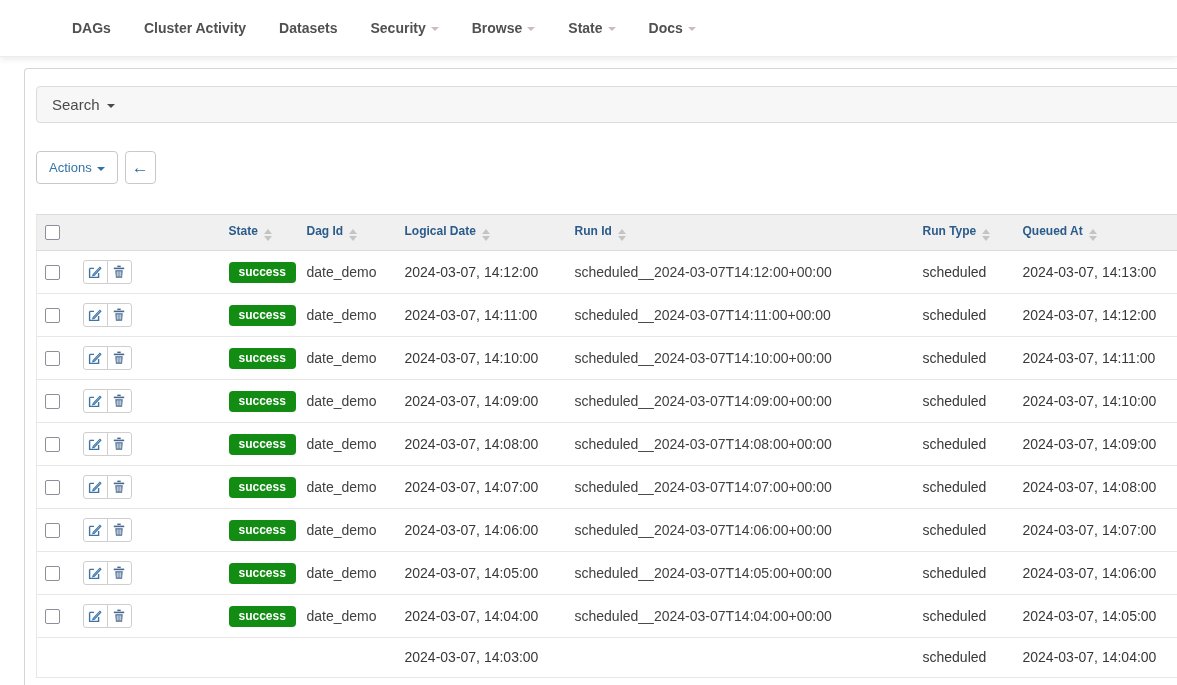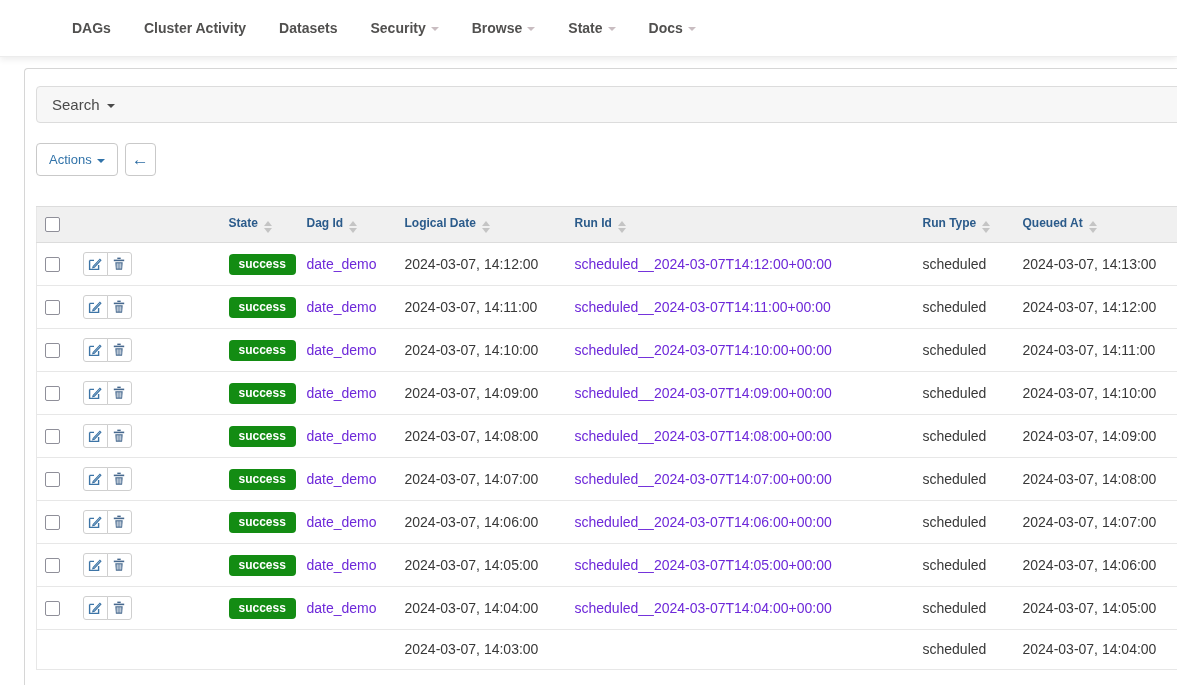--- a/index.html
+++ b/index.html
@@ -23,21 +23,21 @@
            border-bottom: none; border-radius: 4px 0 0 0; background: #fff; min-height: 630px; }
   .panel-heading { background: #e4e4e4; padding: 11px 14px; font-size: 18px; color: #474747;
                    border-bottom: 1px solid #cfcfcf; border-radius: 4px 0 0 0; }
   .panel-body { padding: 17px 0 0 11px; }
 
   .search-box { border: 1px solid #dcdcdc; background: #f7f7f7; border-radius: 4px;
                 height: 37px; display: flex; align-items: center; padding-left: 15px;
                 margin-right: -8px; font-size: 15px; color: #4a4a4a; cursor: pointer; }
   .search-box .caret { border-top-color: #4a4a4a; margin-left: 7px; }
 
-  .toolbar { margin-top: 20px; display: flex; gap: 7px; }
+  .toolbar { margin-top: 28px; display: flex; gap: 7px; }
   .btn { background: #fff; border: 1px solid #c9c9c9; border-radius: 4px; height: 33px;
          display: inline-flex; align-items: center; justify-content: center;
          color: #3173a9; font-size: 13px; cursor: pointer; }
   .btn-actions { padding: 0 12px; gap: 5px; }
   .btn-actions .caret { border-top-color: #3173a9; }
   .btn-back { width: 31px; font-size: 17px; font-weight: bold; color: #2d6da3; }
 
   
   .table-wrap { margin-top: 30px; overflow: hidden; }
   table { border-collapse: collapse; table-layout: fixed; width: 1330px; font-size: 14px;
@@ -62,21 +62,21 @@
                      border-top:5px solid #c4c4c4; }
 
   .btn-group { display: inline-flex; vertical-align: middle; }
   .icon-btn { width: 25px; height: 24px; border: 1px solid #cfcfcf; background: #fff;
               display: inline-flex; align-items: center; justify-content: center; cursor: pointer; }
   .icon-btn:first-child { border-radius: 3px 0 0 3px; }
   .icon-btn:last-child { border-radius: 0 3px 3px 0; margin-left: -1px; }
 
   .badge-success { background: #138c13; color: #fff; font-weight: bold; font-size: 12px;
                    padding: 4px 10px 5px; border-radius: 4px; display: inline-block; line-height: 12px; }
-  a.link { color: #6d28d9; text-decoration: none; cursor: pointer; }
+  a.link { color: #404040; text-decoration: none; cursor: pointer; }
 </style>
 </head>
 <body>
 
 <div class="navbar">
   <div class="nav-items">
   <div class="nav-item">
     <span>DAGs</span>
 
   </div>

